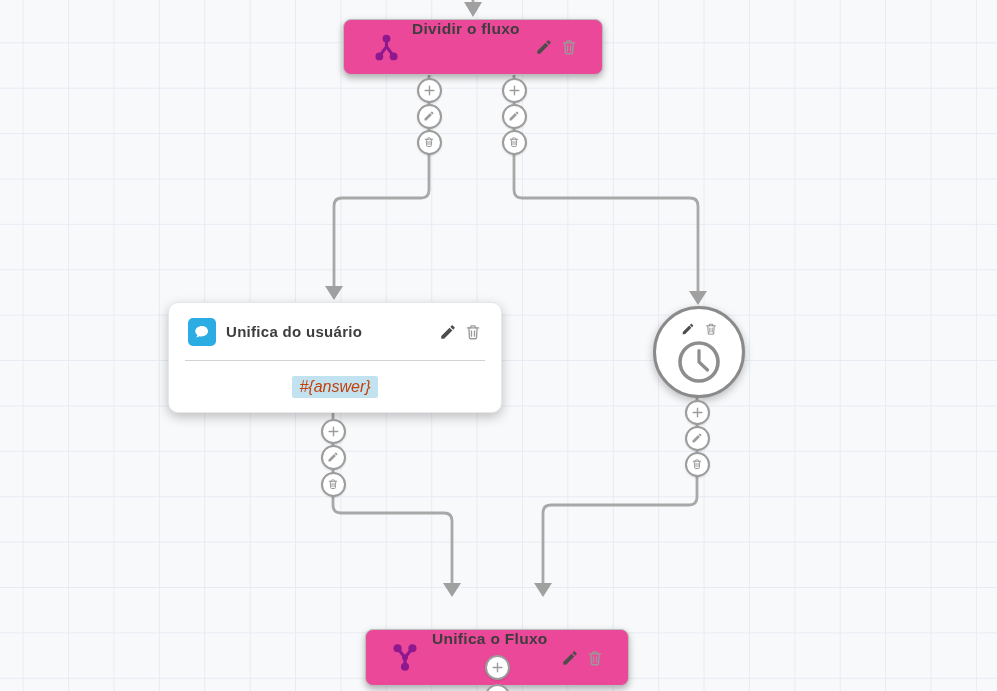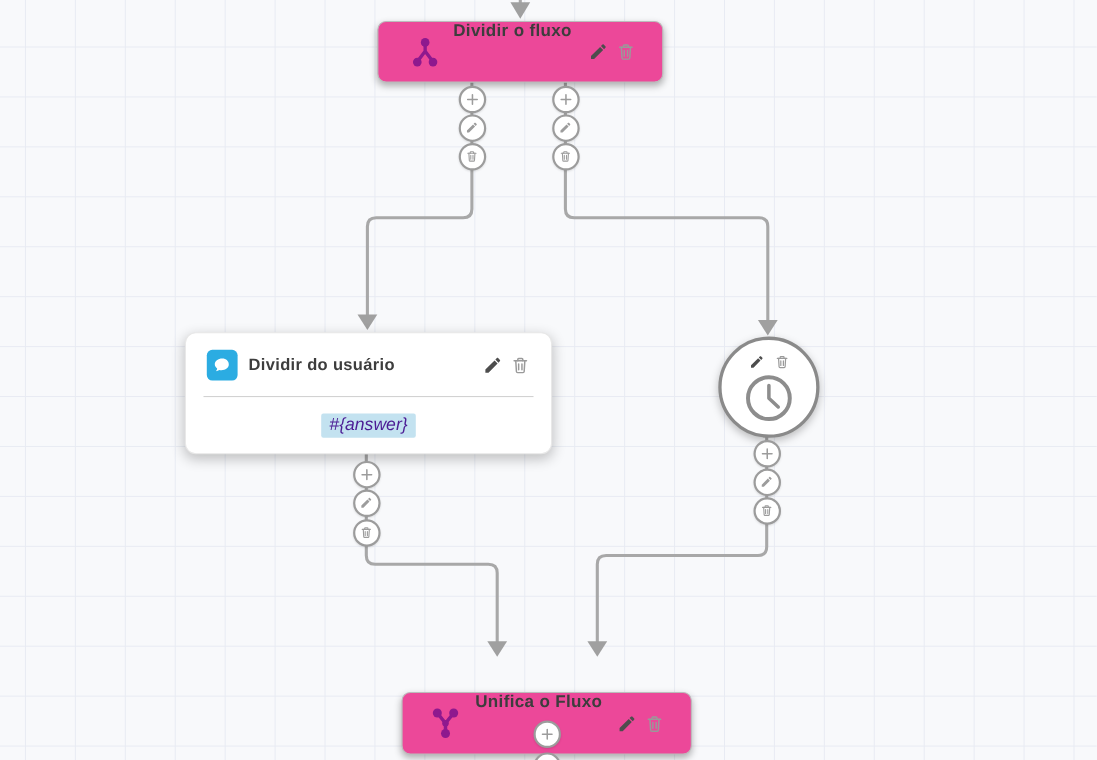--- a/index.html
+++ b/index.html
@@ -39,21 +39,21 @@
   .node-message{left:168px;top:302px;width:334px;height:111px;}
   .msg-header{height:57px;display:flex;align-items:center;padding:0 19px;}
   .msg-header .node-title{margin-left:10px;font-size:15px;}
   .chat-icon-box{
     width:28px;height:28px;border-radius:5px;background:#2bace2;
     display:flex;align-items:center;justify-content:center;flex:none;
   }
   .msg-divider{border-top:1px solid #d2d2d2;margin:0 16px;}
   .msg-body{height:52px;display:flex;align-items:center;justify-content:center;}
   .answer-chip{
-    font-style:italic;font-size:16px;color:#4c1d95;
+    font-style:italic;font-size:16px;color:#c2410c;
     background:#c3e2f0;padding:2px 7px;border-radius:2px;
   }
 
   .node-timer{
     position:absolute;z-index:2;box-sizing:border-box;
     left:653px;top:306px;width:92px;height:92px;border-radius:50%;
     background:#fff;border:3px solid #8a8a8a;
     box-shadow:0 3px 8px rgba(0,0,0,.25);
     display:flex;flex-direction:column;align-items:center;
   }
@@ -122,21 +122,21 @@
     </span>
   </div>
 
   <div class="node-white node-message">
     <div class="msg-header">
       <span class="chat-icon-box">
         <svg width="18" height="18" viewBox="0 0 24 24" fill="#ffffff">
             <path d="M12 4c-5 0-9 3.1-9 6.9 0 2 1.1 3.8 2.9 5-.1 1.1-.6 2.3-1.6 3.3 1.7-.1 3.1-.7 4.2-1.5.8.2 1.6.3 2.5.3 5 0 9-3.1 9-6.9S17 4 12 4z"></path>
           </svg>
       </span>
-      <span class="node-title">Dividir do usuário</span>
+      <span class="node-title">Unifica do usuário</span>
       <span class="node-actions" style="padding-right:0;">
         <span class="action">
           <svg width="18" height="18" viewBox="0 0 24 24" fill="#4d4d4d">
               <path d="M3 17.2V21h3.8L17.8 9.9l-3.7-3.7L3 17.2zM20.7 7c.4-.4.4-1 0-1.4l-2.3-2.3c-.4-.4-1-.4-1.4 0l-1.9 1.8 3.8 3.8L20.7 7z"></path>
             </svg>
         </span>
         <span class="action">
           <svg width="18" height="18" viewBox="0 0 24 24" fill="none" stroke="#9a9a9a" stroke-width="1.8" stroke-linecap="round">
               <path d="M4.5 6.5h15"></path>
               <path d="M9 6.5V4.9c0-.6.4-1.1 1-1.1h4c.6 0 1 .5 1 1.1v1.6"></path>

